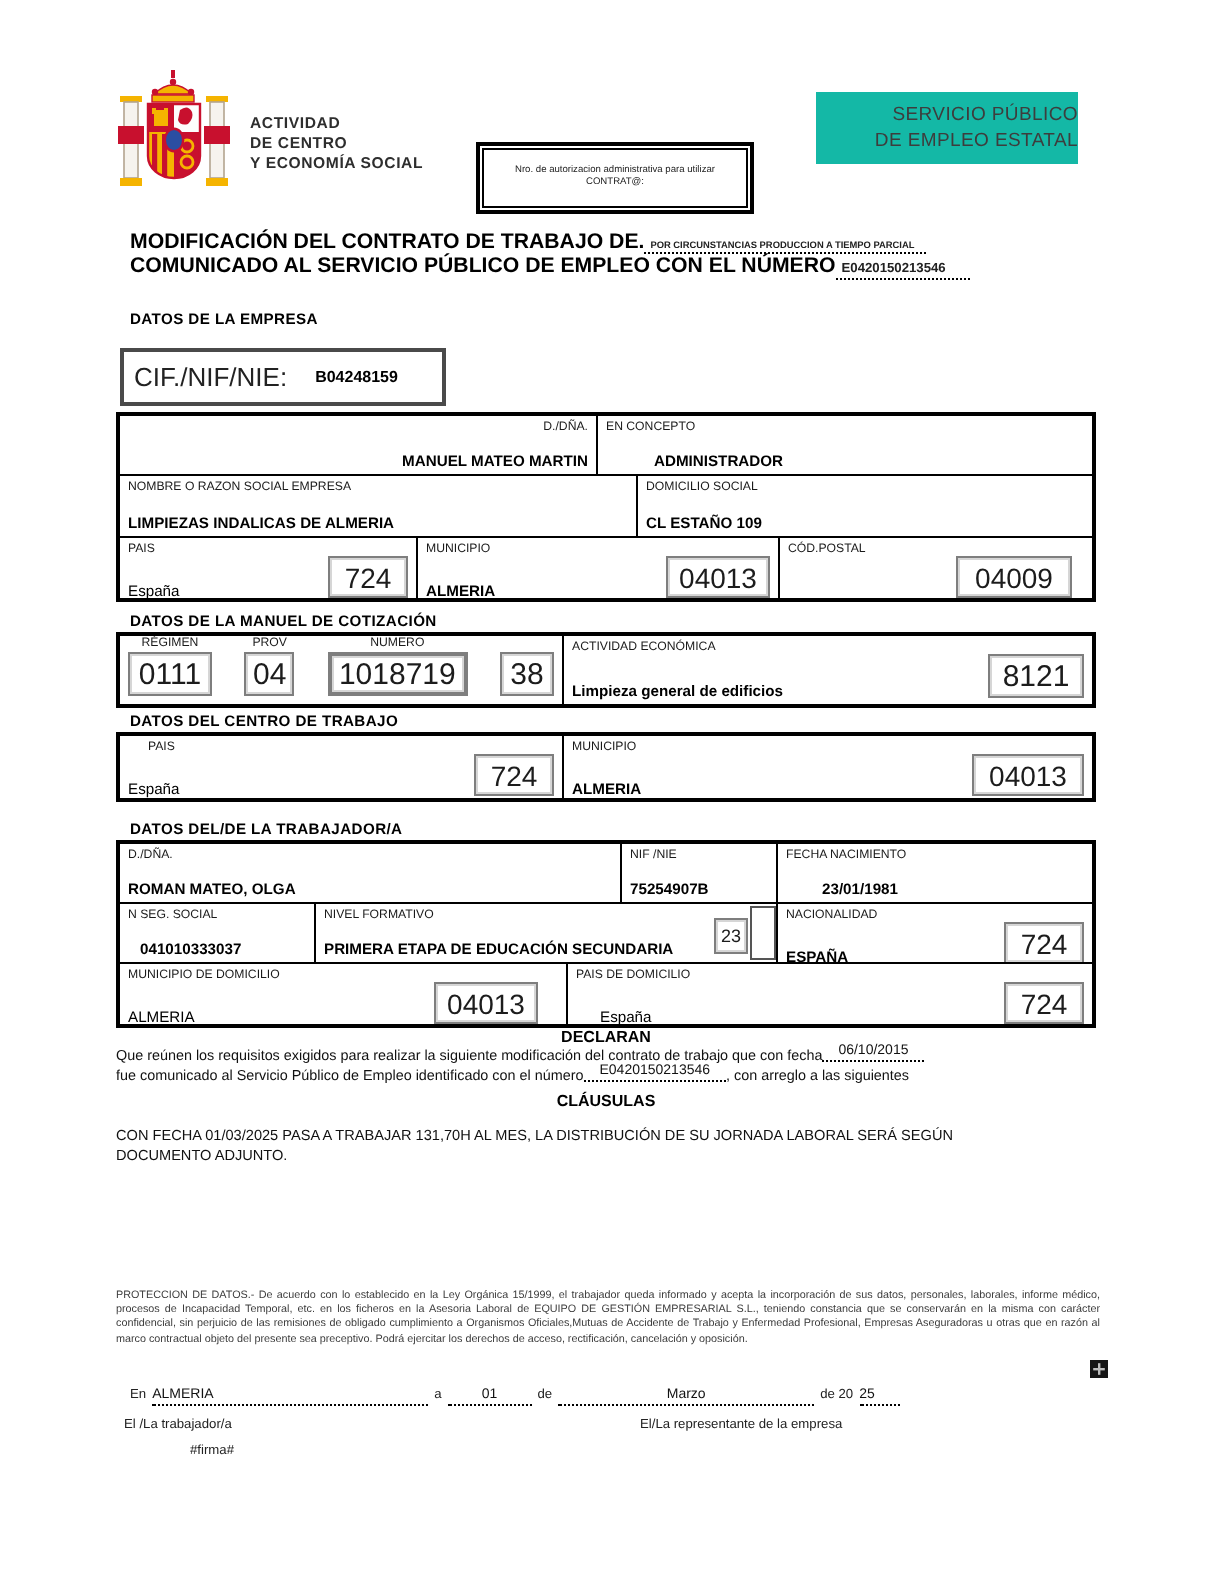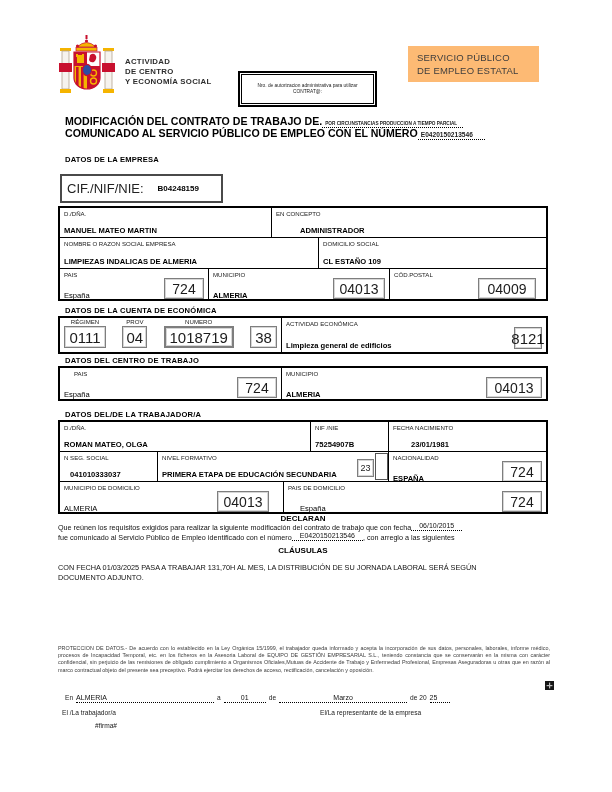--- a/index.html
+++ b/index.html
@@ -7,23 +7,23 @@
         font-family:"Liberation Sans",sans-serif;color:#000;overflow:hidden;}
   
   .coa{position:absolute;left:57px;top:35px;}
   .ministry{position:absolute;left:125px;top:57px;font-size:7.8px;line-height:10px;
             font-weight:600;color:#2e2e2e;letter-spacing:.3px;}
   .authbox{position:absolute;left:238px;top:71px;width:139px;height:36px;border:2px solid #000;
            box-sizing:border-box;padding:1px;}
   .authbox-inner{border:1px solid #000;width:100%;height:100%;box-sizing:border-box;
            display:flex;flex-direction:column;align-items:center;justify-content:center;
            font-size:4.8px;line-height:6.5px;text-align:center;color:#222;}
-  .sepe{position:absolute;left:408px;top:46px;width:131px;height:36px;background:#fdba74;
+  .sepe{position:absolute;left:408px;top:46px;width:131px;height:36px;background:#14b8a6;
         box-sizing:border-box;padding:5px 0 0 9px;font-size:9.5px;line-height:13px;
-        color:#3d3d3d;letter-spacing:.2px;}
+        color:#3d3d3d;letter-spacing:.2px;text-align:right;}
   
   .title-line{position:absolute;left:65px;font-size:10.6px;font-weight:700;
         display:flex;align-items:baseline;white-space:nowrap;}
   .dotfill{border-bottom:1.2px dotted #000;}
   .t-tiny{font-size:4.7px;font-weight:700;padding:0 6px 1px 3px;color:#222;}
   .t-small{font-size:6.6px;font-weight:700;padding:0 12px 1px 3px;color:#222;}
   
   .sec-title{position:absolute;left:65px;font-size:7.6px;font-weight:700;letter-spacing:.2px;}
   .cifbox{position:absolute;left:60px;top:174px;width:163px;height:29px;border:2px solid #4a4a4a;
         box-sizing:border-box;display:flex;align-items:center;padding-left:5px;}
@@ -138,21 +138,21 @@
 
   <div class="sec-title" style="top:155px;">DATOS DE LA EMPRESA</div>
 
   <div class="cifbox">
     <span class="cif-lbl">CIF./NIF/NIE:</span>
     <span class="cif-val">B04248159</span>
   </div>
 
   <div class="tbl" style="top:206px;">
     <div class="trow" style="height:30px;">
-      <div class="cell" style="width:212px;">
+      <div class="cell" style="width:239px;align-items:flex-end;">
         <div class="lbl">D./DÑA.</div>
         <div class="val">MANUEL MATEO MARTIN</div>
       </div>
       <div class="cell">
         <div class="lbl">EN CONCEPTO</div>
         <div class="val" style="padding-left:24px;">ADMINISTRADOR</div>
       </div>
     </div>
     <div class="trow" style="height:31px;">
       <div class="cell" style="width:259px;">
@@ -181,21 +181,21 @@
       </div>
       <div class="cell">
         <div class="lbl">CÓD.POSTAL</div>
         <div class="valrow" style="justify-content:flex-end;">
           <span class="code-box" style="width:58px;margin-right:6px;">04009</span>
         </div>
       </div>
     </div>
   </div>
 
-  <div class="sec-title" style="top:306px;">DATOS DE LA CUENTA DE ECONÓMICA</div>
+  <div class="sec-title" style="top:306px;">DATOS DE LA MANUEL DE COTIZACIÓN</div>
 
   <div class="tbl" style="top:316px;">
     <div class="trow" style="height:34px;">
       <div class="cell" style="width:222px;flex-direction:row;align-items:flex-end;gap:9px;padding-bottom:3px;">
         <div class="box-group">
           <span class="lbl">RÉGIMEN</span>
           <span class="code-box" style="width:42px;height:22px;font-size:15px;">0111</span>
         </div>
         <div class="box-group">
           <span class="lbl">PROV</span>
@@ -204,21 +204,21 @@
         <div class="box-group">
           <span class="lbl">NUMERO</span>
           <span class="code-box" style="width:70px;height:22px;font-size:15px;border-width:2px;">1018719</span>
         </div>
         <span class="code-box" style="width:27px;height:22px;font-size:15px;">38</span>
       </div>
       <div class="cell">
         <div class="lbl">ACTIVIDAD ECONÓMICA</div>
         <div class="valrow">
           <span class="val">Limpieza general de edificios</span>
-          <span class="code-box" style="width:28px;height:22px;font-size:15px;">8121</span>
+          <span class="code-box" style="width:48px;height:22px;font-size:15px;">8121</span>
         </div>
       </div>
     </div>
   </div>
 
   <div class="sec-title" style="top:356px;">DATOS DEL CENTRO DE TRABAJO</div>
 
   <div class="tbl" style="top:366px;">
     <div class="trow" style="height:31px;">
       <div class="cell" style="width:222px;">

